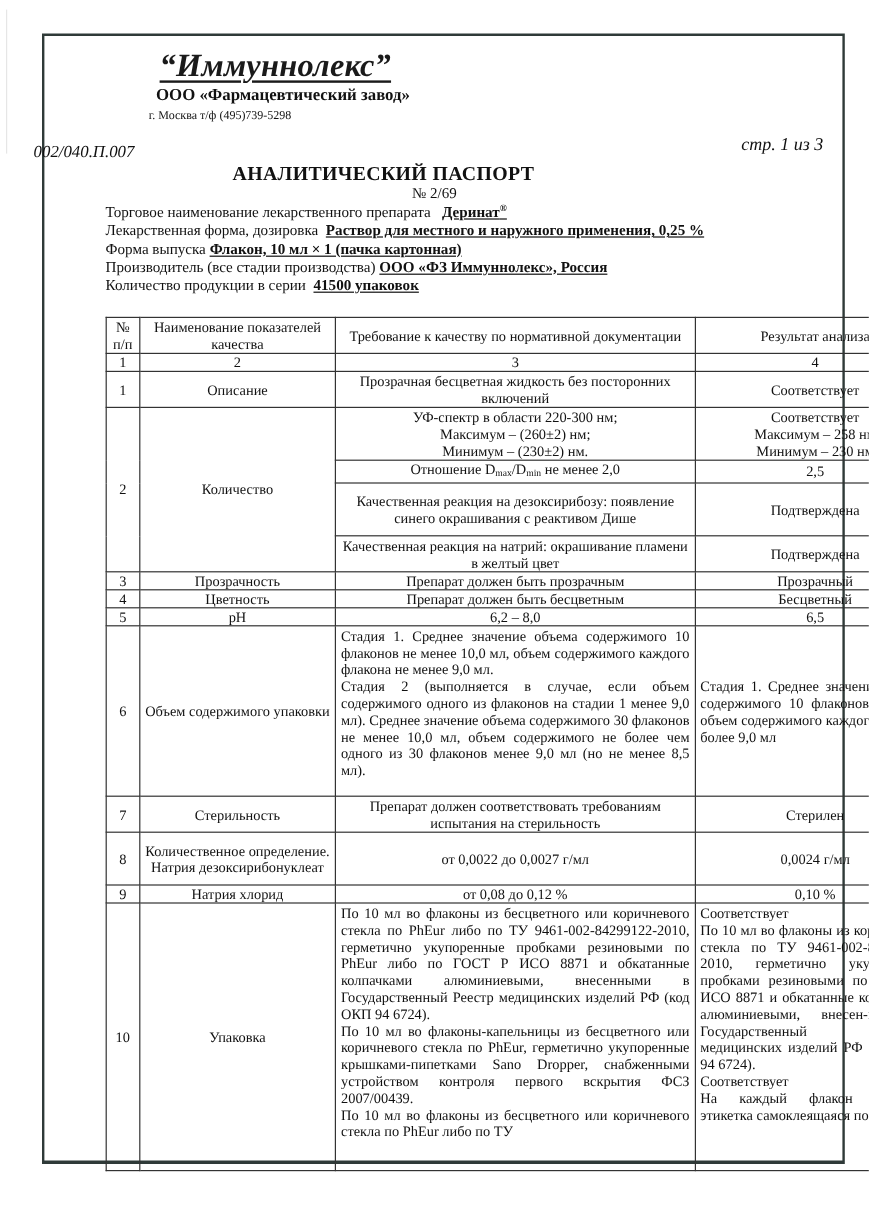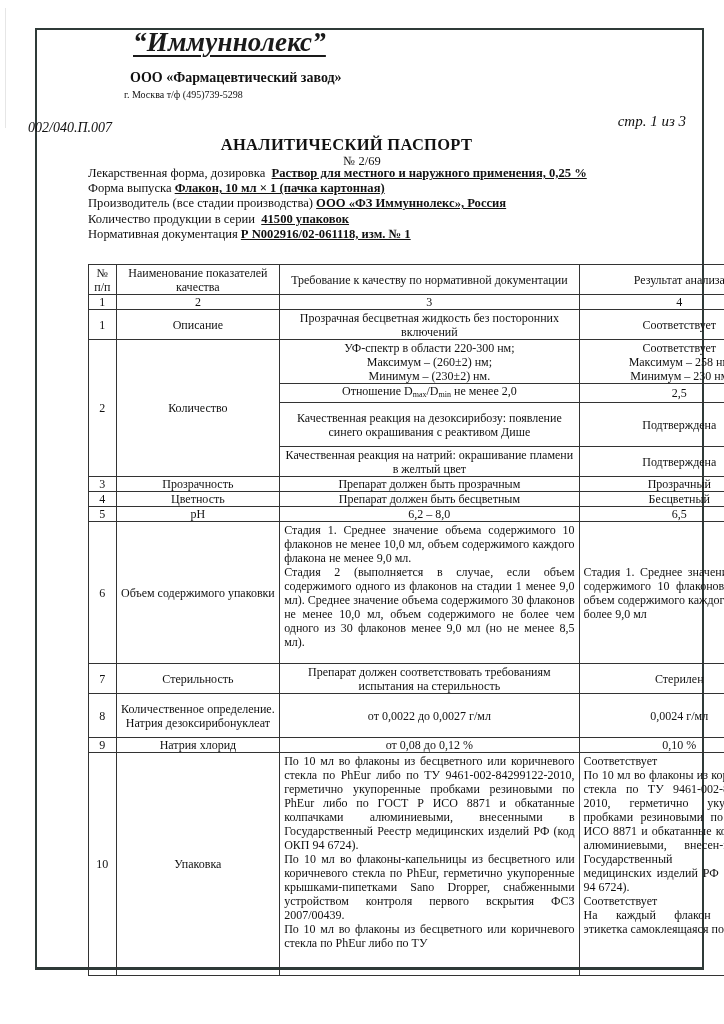--- a/index.html
+++ b/index.html
@@ -2,29 +2,29 @@
 <html><head>
 <meta charset="utf-8">
 <style>
   html, body { margin:0; padding:0; background:#ffffff; }
   body { width:724px; height:1024px; position:relative; overflow:hidden;
          font-family:"Liberation Serif", "DejaVu Serif", serif; color:#111; }
   .scan-edge { position:absolute; left:5px; top:8px; width:1px; height:120px; background:#e6e6e6; }
   .frame { position:absolute; left:35px; top:28px; width:669px; height:942px;
            border-top:2px solid #2f3a38; border-left:2.5px solid #2f3a38;
            border-right:2.5px solid #2f3a38; border-bottom:3px solid #2f3a38; box-sizing:border-box; }
-  .company { position:absolute; left:130px; top:26px; }
+  .company { position:absolute; left:130px; top:38px; }
   .company .brand { font-size:27px; font-weight:bold; font-style:italic; text-decoration:underline;
                     text-decoration-thickness:1.5px; text-underline-offset:4px; letter-spacing:0.2px;
                     font-family:"Liberation Serif", serif; color:#1a1a1a; line-height:32px; margin-left:3px; }
-  .company .plant { font-size:14px; font-weight:bold; line-height:17px; margin-top:11px; }
+  .company .plant { font-size:14px; font-weight:bold; line-height:17px; margin-top:1px; }
   .company .city { font-size:10px; line-height:18px; margin-left:-6px; }
   .pageno { position:absolute; right:38px; top:113px; font-size:15px; font-style:italic; }
   .doccode { position:absolute; left:0; width:724px; top:120px; font-size:14px; font-style:italic;margin-left:28px; }
-  .title { position:absolute; left:0; width:639px; top:135px; text-align:center; font-size:16.5px; font-weight:bold; letter-spacing:0.3px;padding-left:27px; }
+  .title { position:absolute; left:0; width:639px; top:135px; text-align:center; font-size:16.5px; font-weight:bold; letter-spacing:0.3px; }
   .number { position:absolute; left:0; width:724px; top:154px; text-align:center; font-size:12.5px; }
   .meta { position:absolute; left:88px; top:166px; font-size:12.6px; line-height:15.2px; }
   .meta .row { white-space:nowrap; }
   .meta .v { font-weight:bold; text-decoration:underline; }
   .meta .gap { display:inline-block; width:26px; }
   .meta .gap2 { display:inline-block; width:12px; }
   sup { font-size:8px; }
   table.tbl { position:absolute; left:88px; top:264px; width:692px; border-collapse:collapse;
               font-size:12px; line-height:14px; }
   table.tbl td { border:1px solid #333; padding:0 3px; text-align:center; vertical-align:middle; }
@@ -46,38 +46,38 @@
   <div class="city">г. Москва  т/ф (495)739-5298</div>
 </div>
 
 <div class="pageno">стр. 1 из 3</div>
 <div class="doccode">002/040.П.007</div>
 <div class="title">АНАЛИТИЧЕСКИЙ ПАСПОРТ</div>
 <div class="number">№ 2/69</div>
 
 <div class="meta">
   <div class="row">
+    <span>Торговое наименование лекарственного препарата</span>&nbsp;&nbsp;
+    <span class="v"><span>Деринат</span><sup>®</sup></span>
+  </div>
+  <div class="row">
     <span>Лекарственная форма, дозировка</span>&nbsp;
     <span class="v">Раствор для местного и наружного применения, 0,25 %</span>
   </div>
   <div class="row">
     <span>Форма выпуска</span>
     <span class="v">Флакон, 10 мл × 1 (пачка картонная)</span>
   </div>
   <div class="row">
     <span>Производитель (все стадии производства)</span>
     <span class="v">ООО «ФЗ Иммуннолекс», Россия</span>
   </div>
   <div class="row">
     <span>Количество продукции в серии</span>&nbsp;
     <span class="v">41500 упаковок</span>
-  </div>
-  <div class="row">
-    <span>Нормативная документация</span>
-    <span class="v">Р N002916/02-061118, изм. № 1</span>
   </div>
 </div>
 
 <table class="tbl">
   <colgroup>
       <col class="c1">
       <col class="c2">
       <col class="c3">
       <col class="c4">
     </colgroup>

